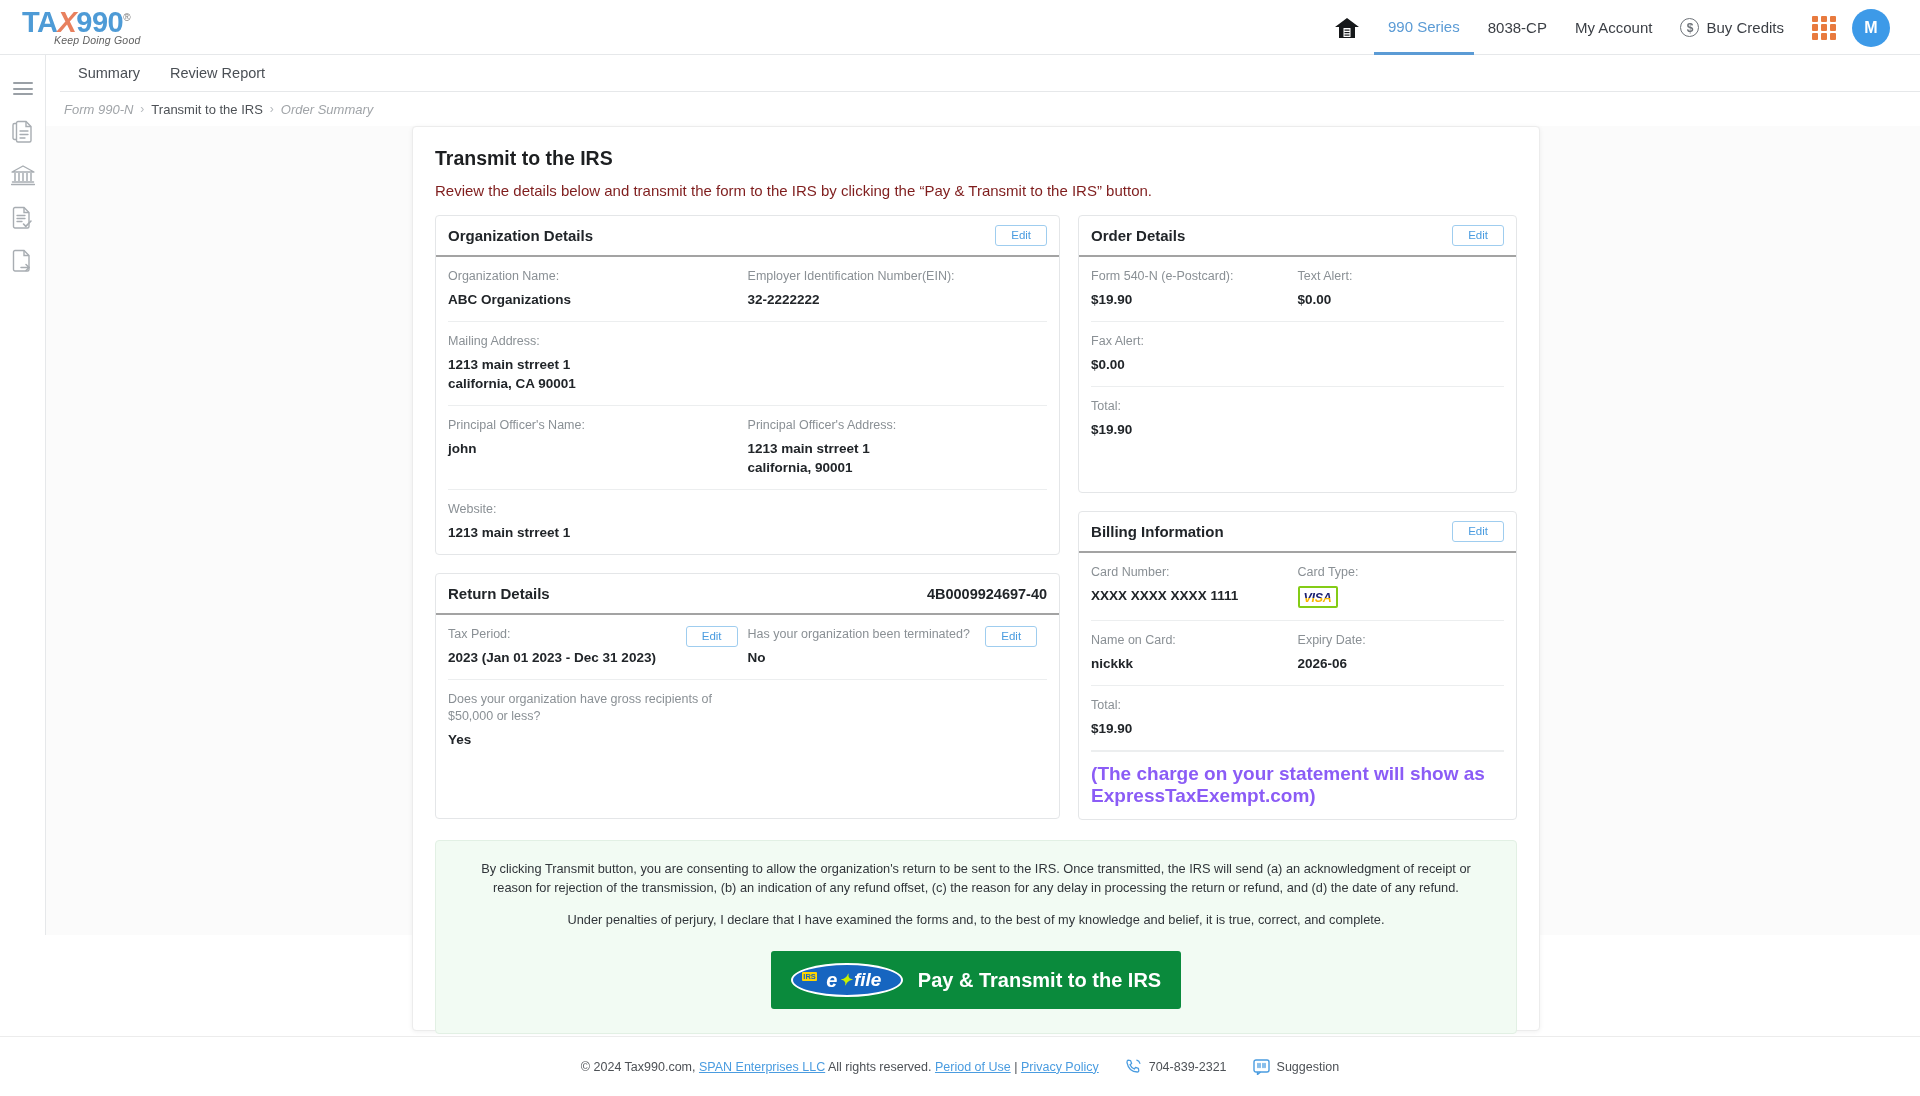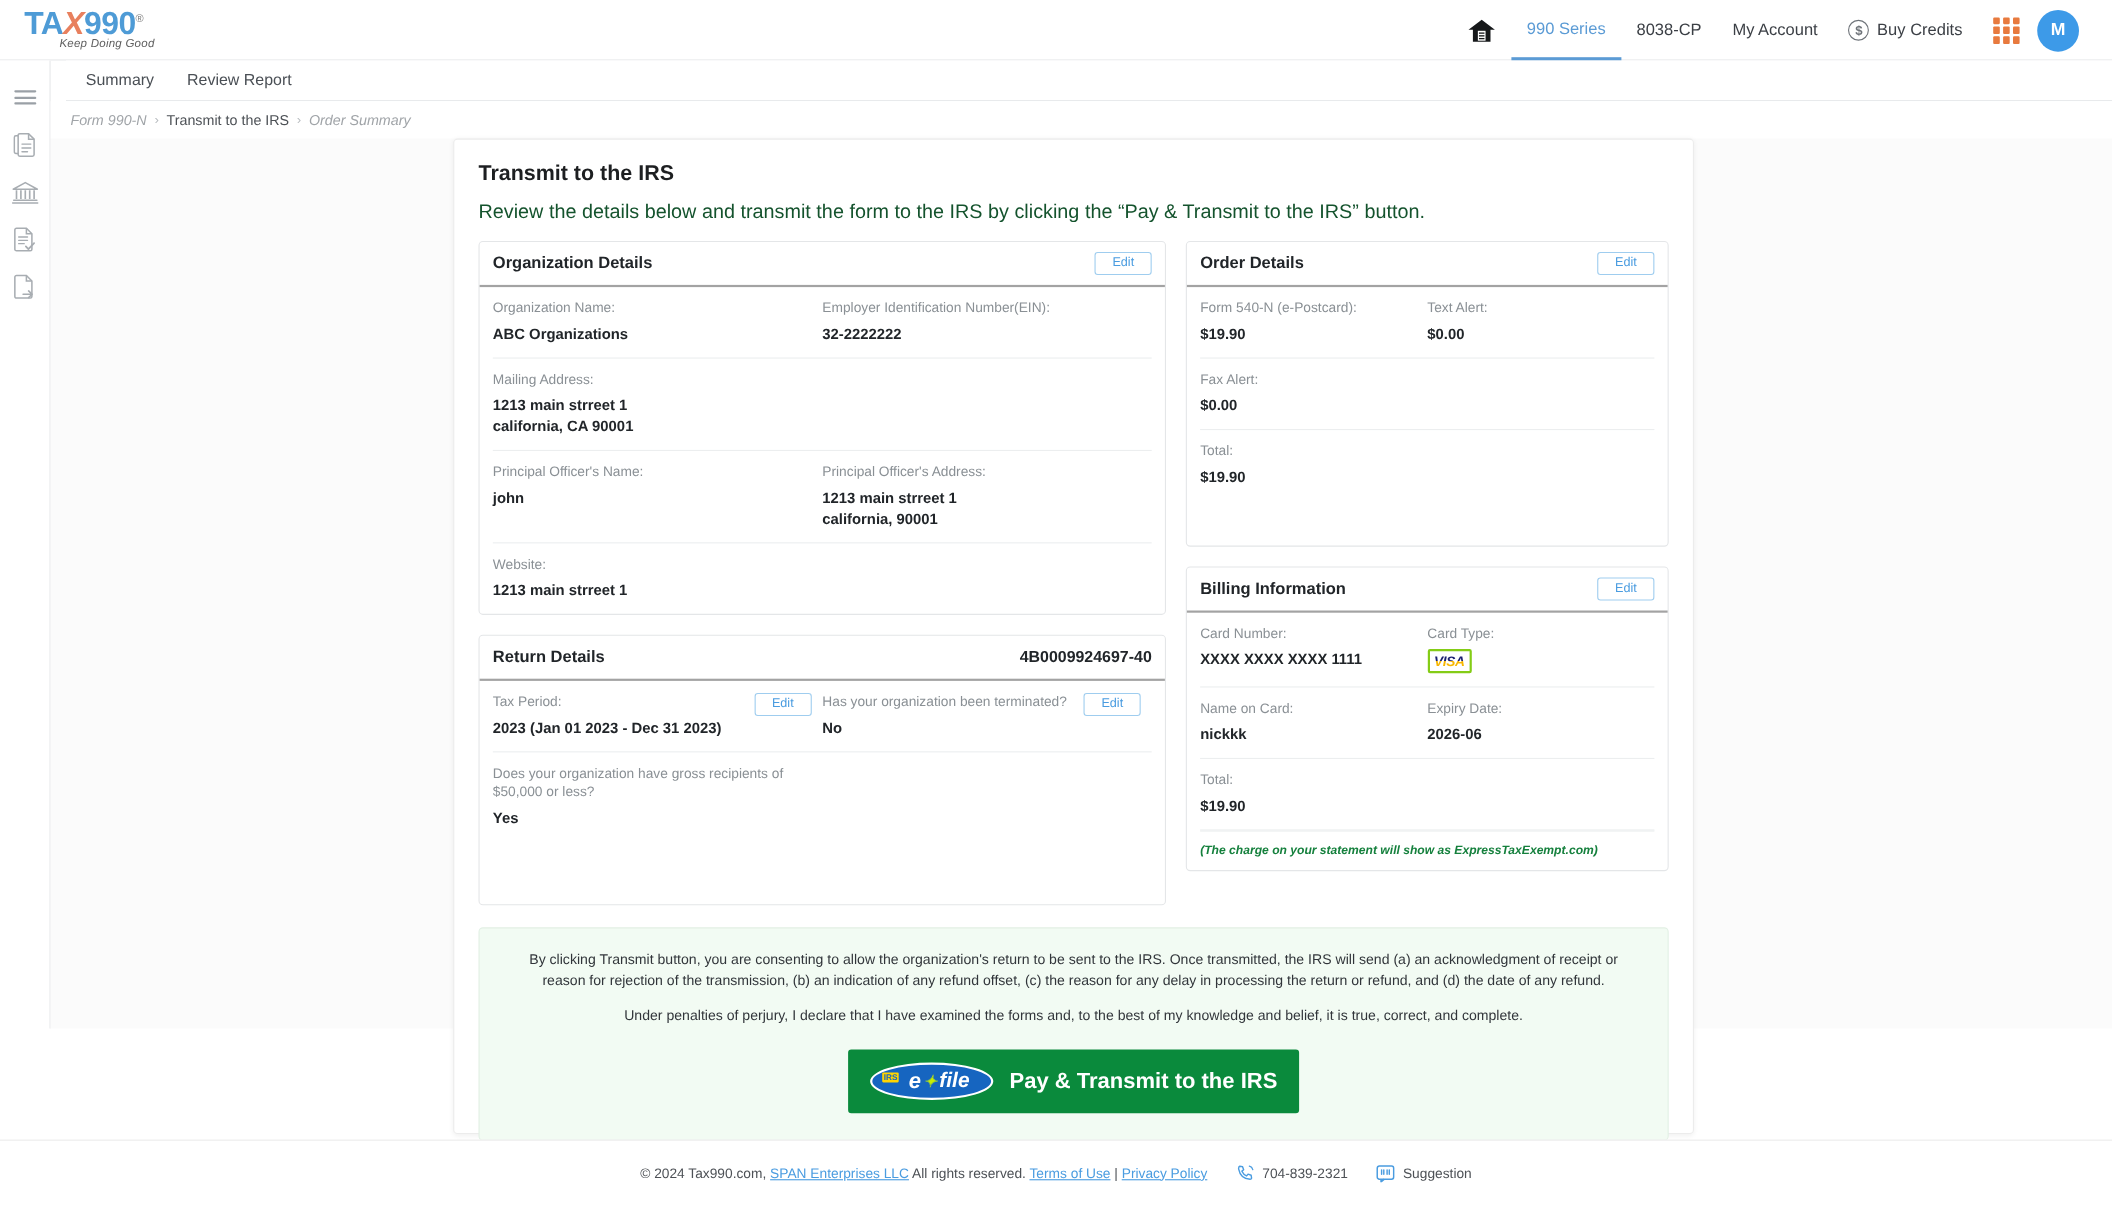--- a/index.html
+++ b/index.html
@@ -91,21 +91,21 @@
     position: absolute; left: 46px; top: 126px; width: 1874px; height: 809px;
     background: #fbfbfb;
   }
   .card {
     position: absolute; left: 366px; top: 0px; width: 1128px; height: 905px;
     background: #ffffff; border: 1px solid #ececec; border-radius: 4px;
     box-shadow: 0 1px 5px rgba(0,0,0,0.06);
     padding: 20px 22px 0 22px;
   }
   .page-title { font-size: 19.5px; font-weight: bold; color: #1d1f21; margin-bottom: 12px; }
-  .page-sub { font-size: 18px; color: #14532d; margin-bottom: 16px; }
+  .page-sub { font-size: 15px; color: #7f1d1d; margin-bottom: 16px; }
 
   .grid2 { display: flex; gap: 18px; }
   .col-l { width: 638px; }
   .col-r { width: 448px; }
 
   .panel {
     border: 1px solid #e4e6e8; border-radius: 4px; background: #fff; margin-bottom: 18px;
   }
   .panel-head {
     height: 41px; border-bottom: 2px solid #a3a3a3; display: flex; align-items: center;
@@ -128,21 +128,21 @@
   .visa {
     display: inline-block; background: #ffffff; border: 2px solid #84cc16;
     padding: 1px 4px; border-radius: 2px; line-height: 1;
   }
   .visa span {
     font-size: 12.5px; font-weight: bold; font-style: italic; letter-spacing: -0.3px;
     background: linear-gradient(180deg, #1a1f71 0%, #1a1f71 48%, #f7b600 48%, #f7b600 100%);
     -webkit-background-clip: text; background-clip: text; color: transparent;
   }
   .note-italic {
-    font-size: 11px; font-style: italic; color: #15803d; font-weight: bold;
+    font-size: 19px; color: #8b5cf6; font-weight: bold;
     padding: 11px 0 12px 0; border-top: 1px solid #eceeef;
   }
 
   
   .consent {
     background: #f2fbf3; border: 1px solid #e2f0e4; border-radius: 4px;
     padding: 18px 26px 24px 26px; margin-top: 2px;
   }
   .consent p { font-size: 12.8px; color: #31353a; text-align: center; line-height: 19px; }
   .consent p + p { margin-top: 13px; }
@@ -445,21 +445,21 @@
       </button>
     </div>
   </div>
 </div>
 
 <div class="footer">
   <div class="foot-text">
     <span>© 2024 Tax990.com,</span>
     <span class="foot-link">SPAN Enterprises LLC</span>
     <span>All rights reserved.</span>
-    <span class="foot-link">Terms of Use</span>
+    <span class="foot-link">Period of Use</span>
     <span>|</span>
     <span class="foot-link">Privacy Policy</span>
   </div>
   <div class="foot-item">
     <svg width="17" height="17" viewBox="0 0 17 17" aria-hidden="true">
       <path d="M3 2.2 l2.6 .4 1 2.8 -1.6 1.3 c.9 2 2.3 3.4 4.3 4.3 l1.3 -1.6 2.8 1 .4 2.6 c-.1 .6 -.7 1 -1.4 1 C6.9 13.9 3.1 10.1 2 4.6 2 3.3 2.3 2.4 3 2.2z" fill="none" stroke="#4a9ce0" stroke-width="1.3" stroke-linejoin="round"></path>
       <path d="M11.8 2.2 c1.6 .4 2.7 1.5 3.1 3.1" fill="none" stroke="#4a9ce0" stroke-width="1.2" stroke-linecap="round"></path>
     </svg>
     <span>704-839-2321</span>
   </div>

